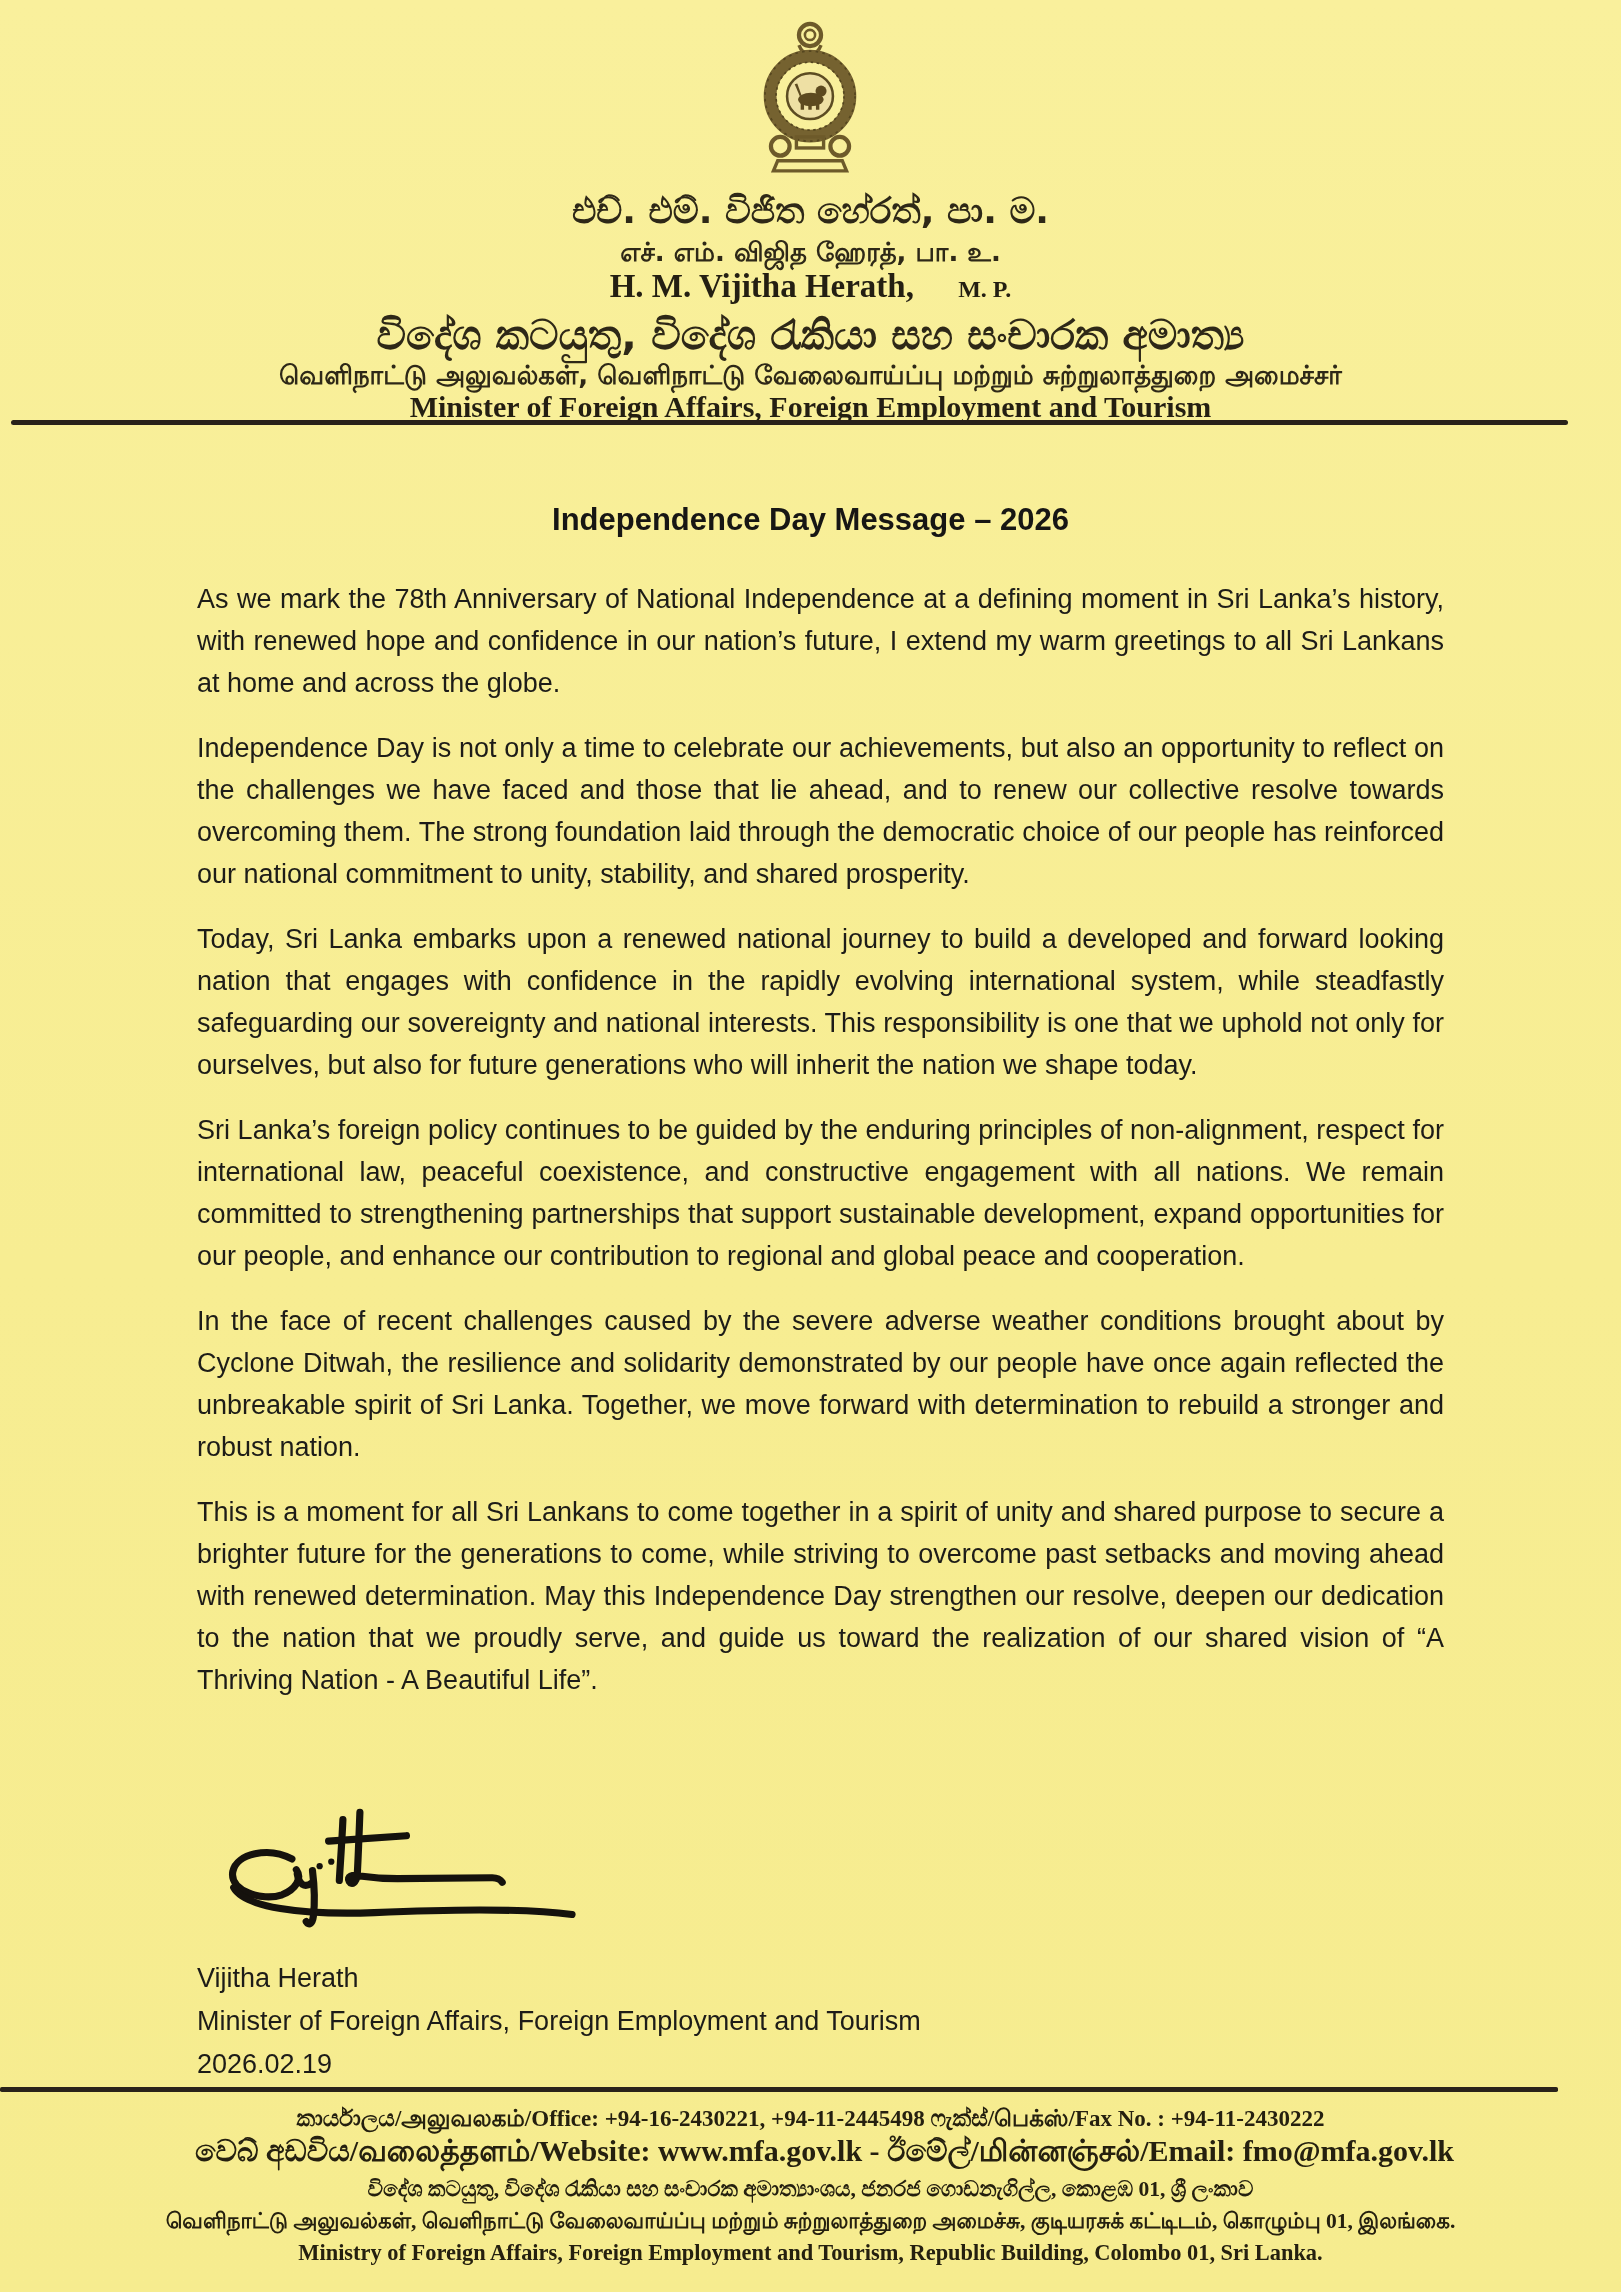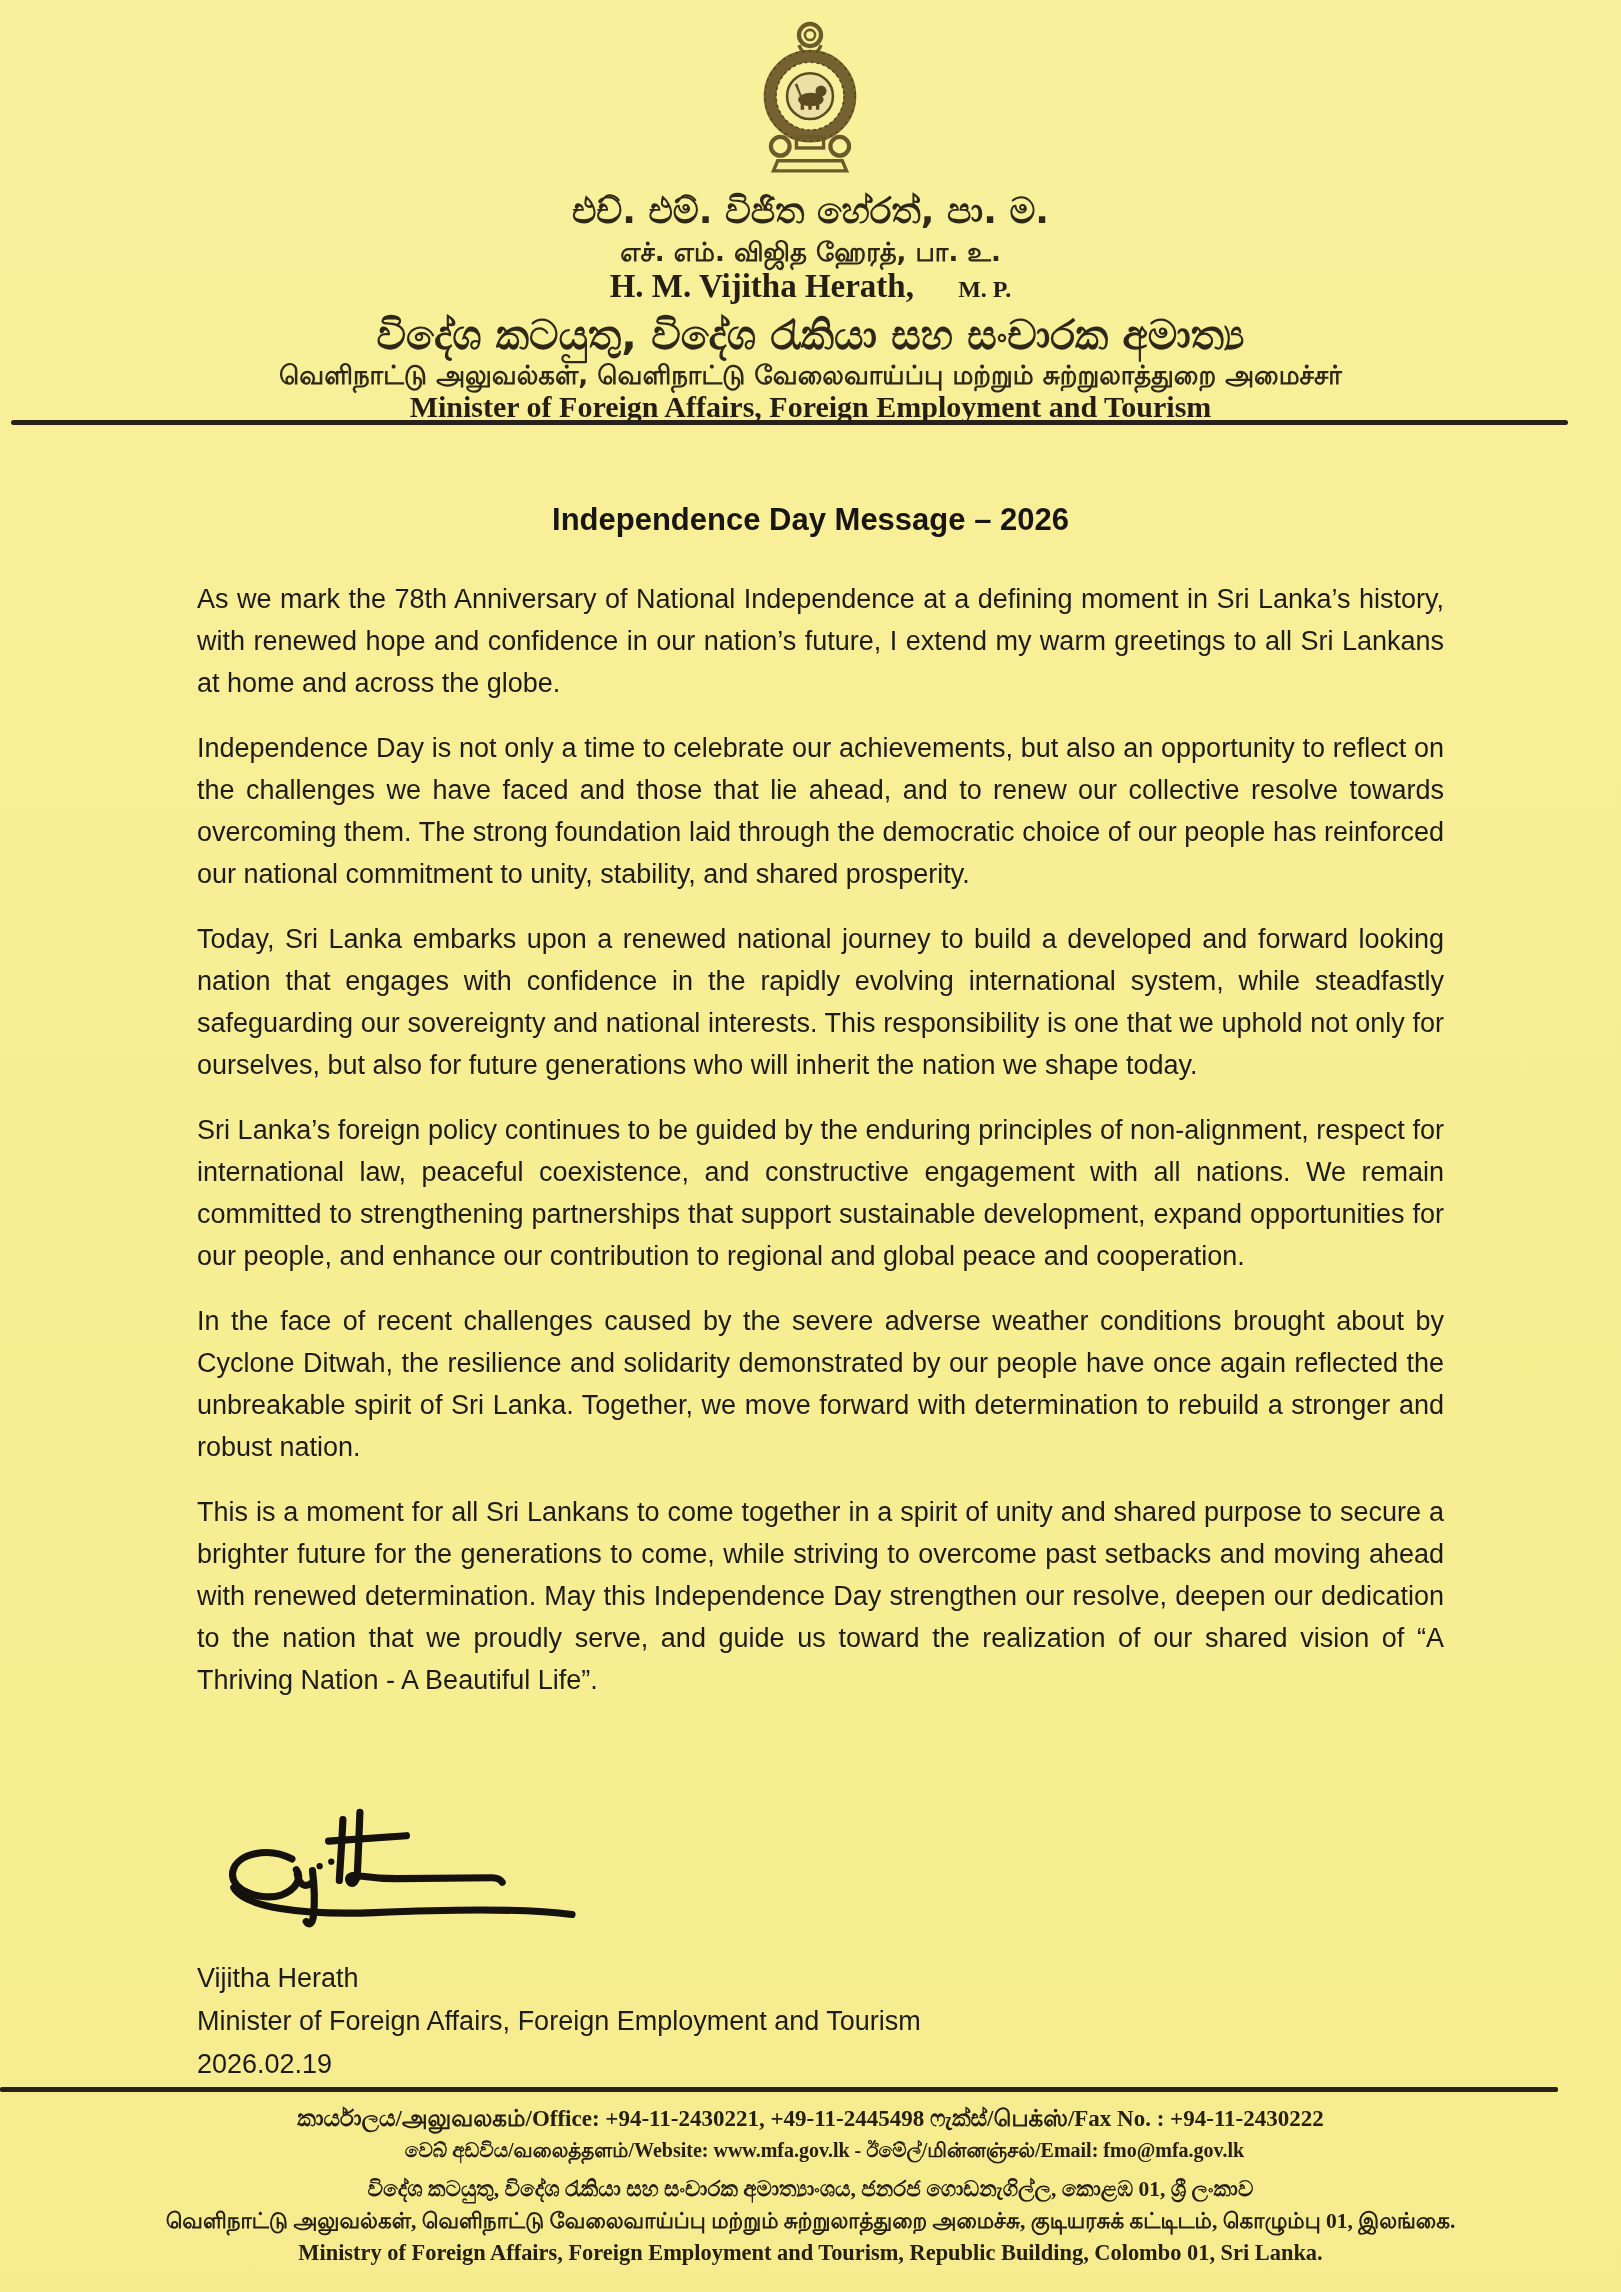--- a/index.html
+++ b/index.html
@@ -34,21 +34,21 @@
     color:#1d1c18;
   }
   
   .signature{left:204px;top:1782px;width:421px;height:179px;}
   .signoff{top:1957px;left:197px;font-size:27px;line-height:43px;color:#1d1c18;}
   
   .rule-bottom{top:2087px;left:0;width:1558px;height:4.5px;background:#29221a;border-radius:1.8px;}
   .footer{top:2103px;left:0;width:1621px;text-align:center;color:#25200f;font-family:"Liberation Serif",serif;font-weight:bold;}
   .footer div{white-space:nowrap;}
   .f1{font-size:23px;line-height:32px;}
-  .f2{font-size:20px;line-height:31px;margin-left:28px;}
+  .f2{font-size:30px;line-height:31px;margin-left:28px;}
   .f3{font-size:21.5px;line-height:31px;margin-top:8px;}
   .f4{font-size:21.5px;line-height:32px;}
   .f5{font-size:22.4px;line-height:32px;}
 </style>
 </head>
 <body>
 
 <div class="page">
 
   <svg class="abs emblem" viewBox="0 0 120 186" aria-hidden="true">
@@ -120,21 +120,21 @@
   </svg>
 
   <div class="abs signoff">
     <div>Vijitha Herath</div>
     <div>Minister of Foreign Affairs, Foreign Employment and Tourism</div>
     <div>2026.02.19</div>
   </div>
 
   <div class="abs rule-bottom"></div>
   <div class="abs footer">
-    <div class="f1">කාර්යාලය/அலுவலகம்/Office: +94-11-2430221, +49-11-2445498 ෆැක්ස්/பெக்ஸ்/Fax No. : +94-11-2430222</div>
+    <div class="f1">කාර්යාලය/அலுவலகம்/Office: +94-16-2430221, +94-11-2445498 ෆැක්ස්/பெக்ஸ்/Fax No. : +94-11-2430222</div>
     <div class="f2">වෙබ් අඩවිය/வலைத்தளம்/Website: www.mfa.gov.lk - ඊමේල්/மின்னஞ்சல்/Email: fmo@mfa.gov.lk</div>
     <div class="f3">විදේශ කටයුතු, විදේශ රැකියා සහ සංචාරක අමාත්‍යාංශය, ජනරජ ගොඩනැගිල්ල, කොළඹ 01, ශ්‍රී ලංකාව</div>
     <div class="f4">வெளிநாட்டு அலுவல்கள், வெளிநாட்டு வேலைவாய்ப்பு மற்றும் சுற்றுலாத்துறை அமைச்சு, குடியரசுக் கட்டிடம், கொழும்பு 01, இலங்கை.</div>
     <div class="f5">Ministry of Foreign Affairs, Foreign Employment and Tourism, Republic Building, Colombo 01, Sri Lanka.</div>
   </div>
 
 </div>
 
 
 </body></html>

